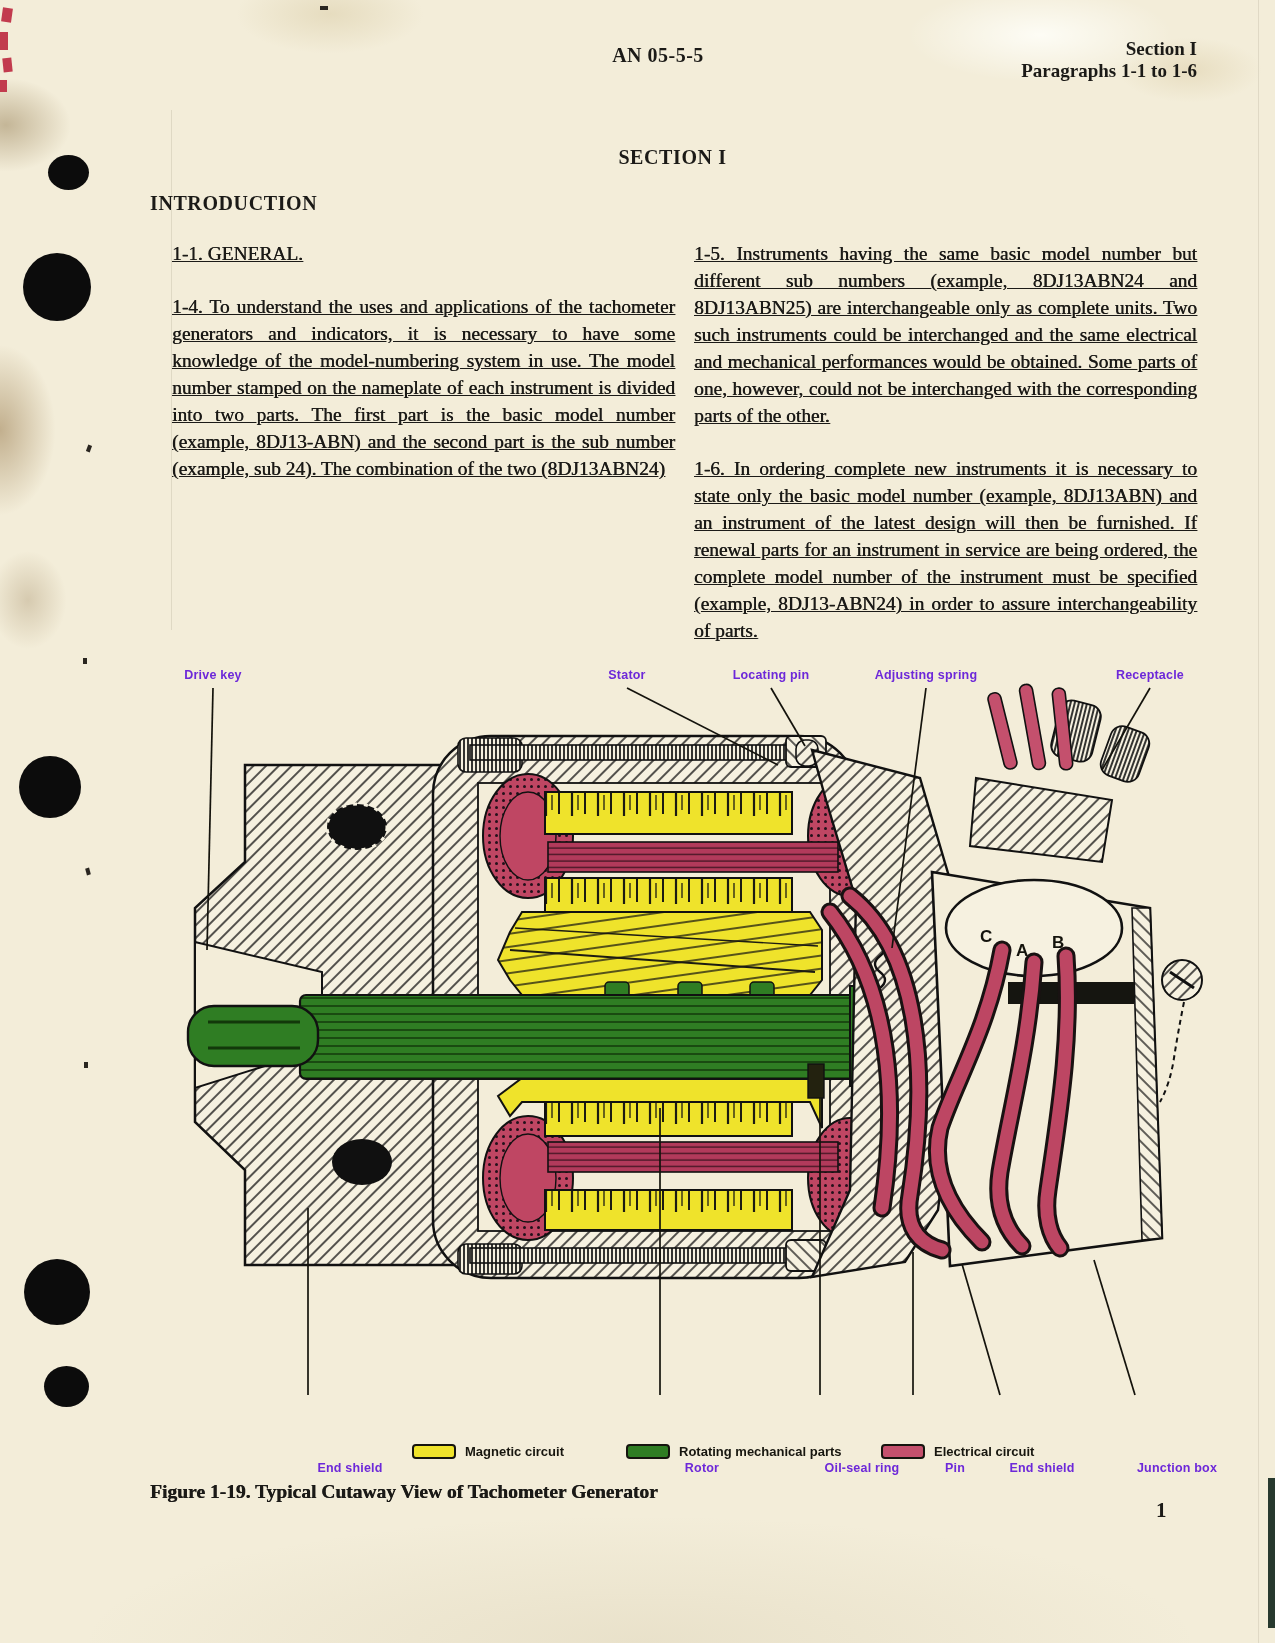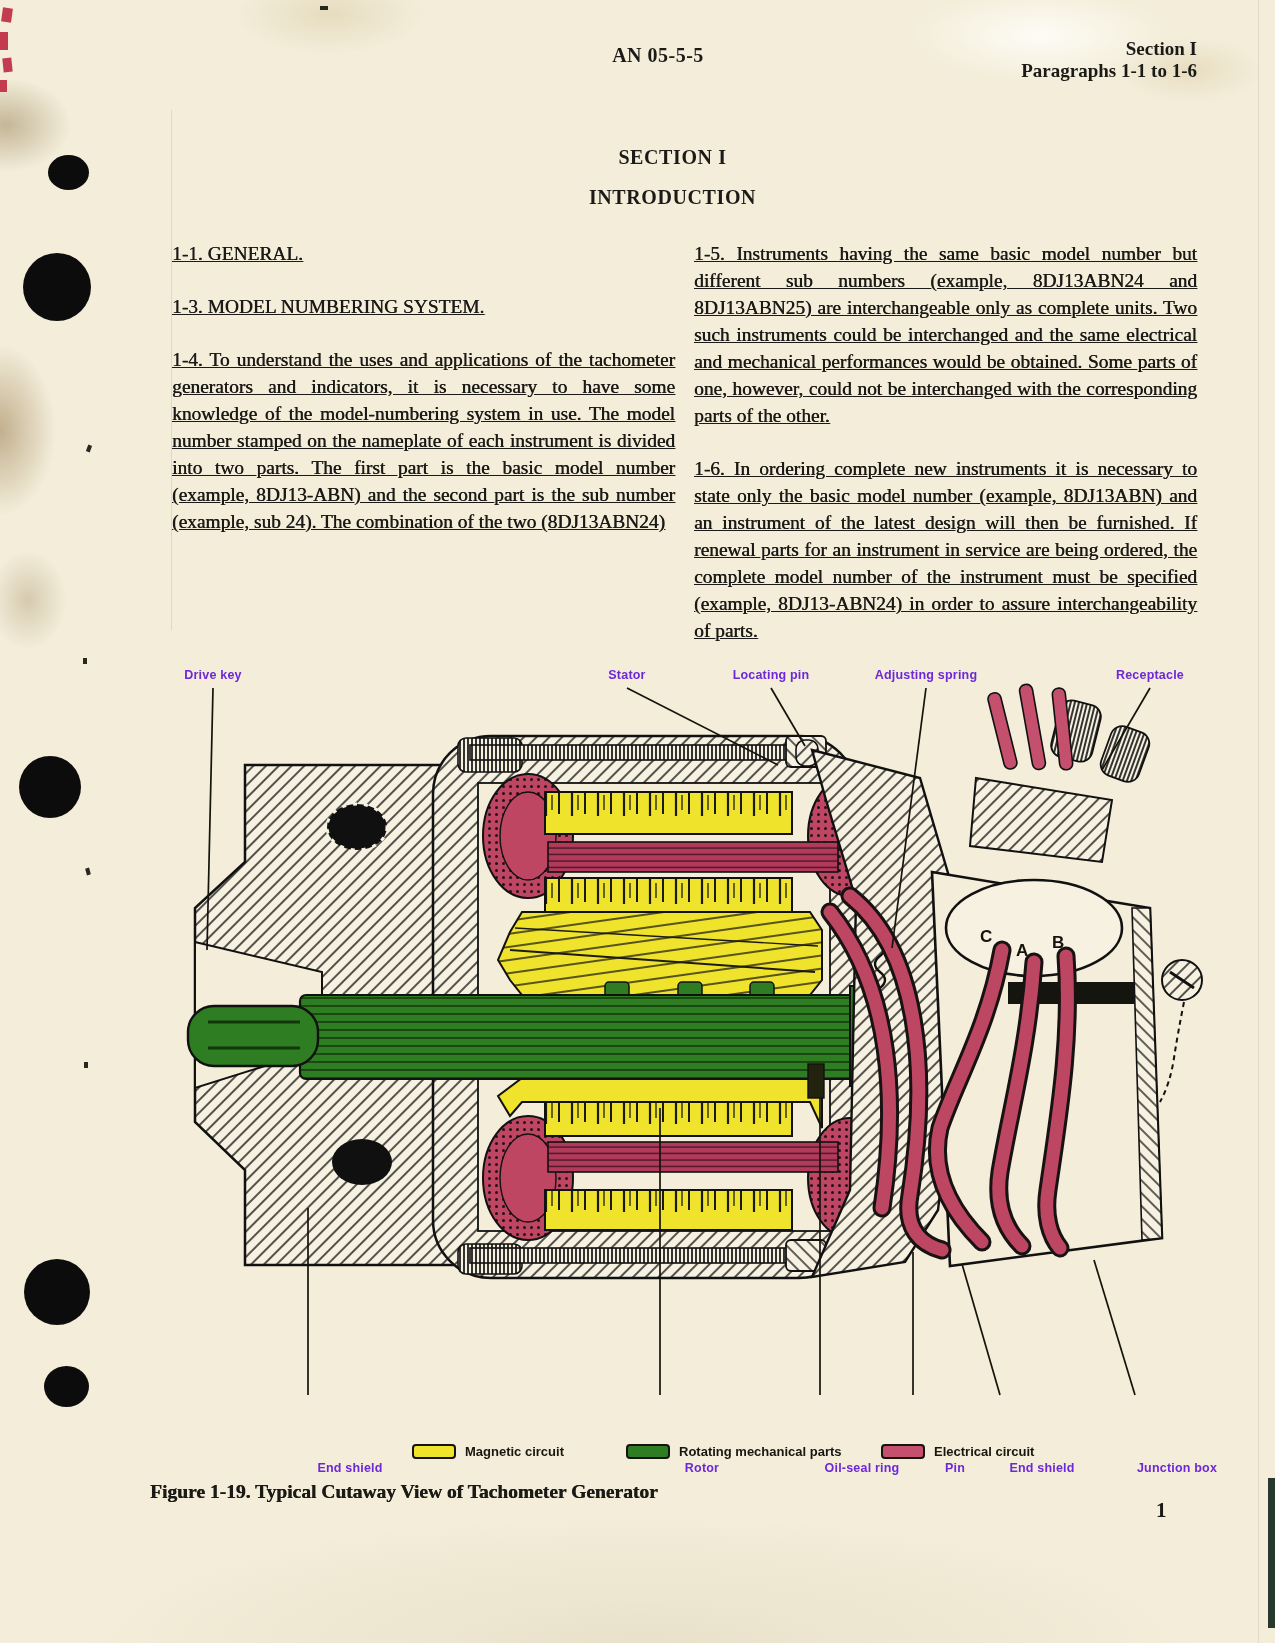--- a/index.html
+++ b/index.html
@@ -15,21 +15,21 @@
       radial-gradient(100px 45px at 1190px 70px, rgba(205,185,135,.30), rgba(205,185,135,0) 72%),
       radial-gradient(700px 160px at 640px 1643px, rgba(160,140,95,.12), rgba(160,140,95,0) 80%);
     font-family:"Liberation Serif",serif;color:#1b1a17;
   }
   .hdr-center{position:absolute;left:138px;top:44px;width:1040px;text-align:center;
     font:700 20px "Liberation Serif",serif;letter-spacing:.5px;}
   .hdr-right{position:absolute;right:78px;top:38px;text-align:right;
     font:700 19px/22px "Liberation Serif",serif;}
   .sec-title{position:absolute;left:150px;top:146px;width:1045px;text-align:center;
     font:700 20px "Liberation Serif",serif;letter-spacing:.6px;}
-  .sec-sub{position:absolute;left:150px;top:186px;width:1045px;text-align:center;
+  .sec-sub{position:absolute;left:150px;top:192px;width:1045px;
     font:700 20px "Liberation Serif",serif;letter-spacing:.6px;}
   .col{position:absolute;top:240px;width:503px;text-align:justify;
     font:400 19.4px/27px "Liberation Serif",serif;text-shadow:.45px 0 currentColor;text-decoration:underline;}
   .col p{margin:0 0 26px 0;}
   .col-left{left:172px;}
   .col-right{left:694px;}
   .figlabel{position:absolute;transform:translateX(-50%);white-space:nowrap;
     font:700 12.5px "Liberation Sans",sans-serif;color:#6d28d9;letter-spacing:.2px;}
   .lt{top:668px;} .lb{top:1461px;margin-left:42px;}
   .legend-item{position:absolute;top:1444px;display:flex;align-items:center;gap:9px;padding-left:23px;}
@@ -53,21 +53,20 @@
 <div class="hdr-right">
   <div>Section I</div>
   <div>Paragraphs 1-1 to 1-6</div>
 </div>
 
 <div class="sec-title">SECTION I</div>
 <div class="sec-sub">INTRODUCTION</div>
 
 <div class="col col-left">
   <p>1-1.  GENERAL.</p>
-  <p>1-3.  MODEL NUMBERING SYSTEM.</p>
   <p>1-4.  To understand the uses and applications of the tachometer generators and indicators, it is necessary to have some knowledge of the model-numbering system in use.  The model number stamped on the nameplate of each instrument is divided into two parts.  The first part is the basic model number (example, 8DJ13-ABN) and the second part is the sub number (example, sub 24).  The combination of the two (8DJ13ABN24)</p>
 </div>
 <div class="col col-right">
   <p>1-5.  Instruments having the same basic model number but different sub numbers (example, 8DJ13ABN24 and 8DJ13ABN25) are interchangeable only as complete units.  Two such instruments could be interchanged and the same electrical and mechanical performances would be obtained.  Some parts of one, however, could not be interchanged with the corresponding parts of the other.</p>
   <p>1-6.  In ordering complete new instruments it is necessary to state only the basic model number (example, 8DJ13ABN) and an instrument of the latest design will then be furnished.  If renewal parts for an instrument in service are being ordered, the complete model number of the instrument must be specified (example, 8DJ13-ABN24) in order to assure interchangeability of parts.</p>
 </div>
 
 <svg style="position:absolute;left:150px;top:650px;" width="1100" height="770" viewBox="0 0 1100 770">
   <defs>
     <pattern id="hatch" width="9" height="9" patternUnits="userSpaceOnUse" patternTransform="rotate(45)">

